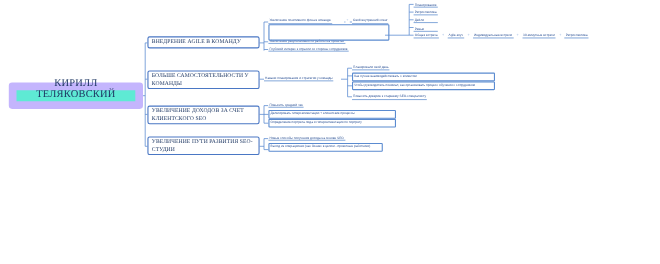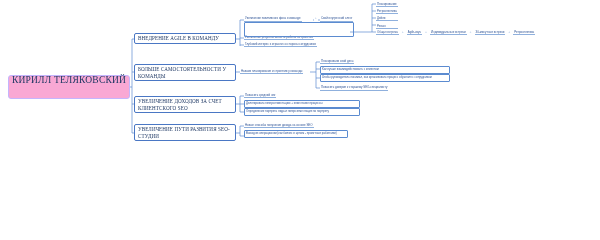--- a/index.html
+++ b/index.html
@@ -6,22 +6,22 @@
   body{
     width:600px;height:148px;overflow:hidden;background:#ffffff;
     font-family:"Liberation Serif", serif;color:#2f5496;
     position:relative;
   }
   #map{position:absolute;inset:0;}
   svg.links{position:absolute;left:0;top:0;width:600px;height:148px;pointer-events:none;}
   .node{position:absolute;box-sizing:border-box;}
   .root{
     left:8px;top:75px;width:122px;height:24px;
-    border:1px solid #c4b5fd;border-radius:3px;background:#f9a8d4;
-    display:flex;align-items:flex-start;justify-content:center;
+    border:7px solid #c4b5fd;border-radius:3px;background:#5eead4;
+    display:flex;align-items:flex-end;justify-content:center;
     font-size:9.5px;font-variant:small-caps;letter-spacing:.2px;color:#1f3864;
     text-align:center;line-height:1.05;
   }
   .branch{
     border:1px solid #4a77c4;border-radius:2px;background:#fff;
     display:flex;align-items:center;padding:1px 3px;
     font-size:5.1px;font-variant:small-caps;letter-spacing:.1px;
     color:#1f3864;line-height:1.2;
   }
   .b1{left:134px;top:33px;width:102px;height:11px;}

